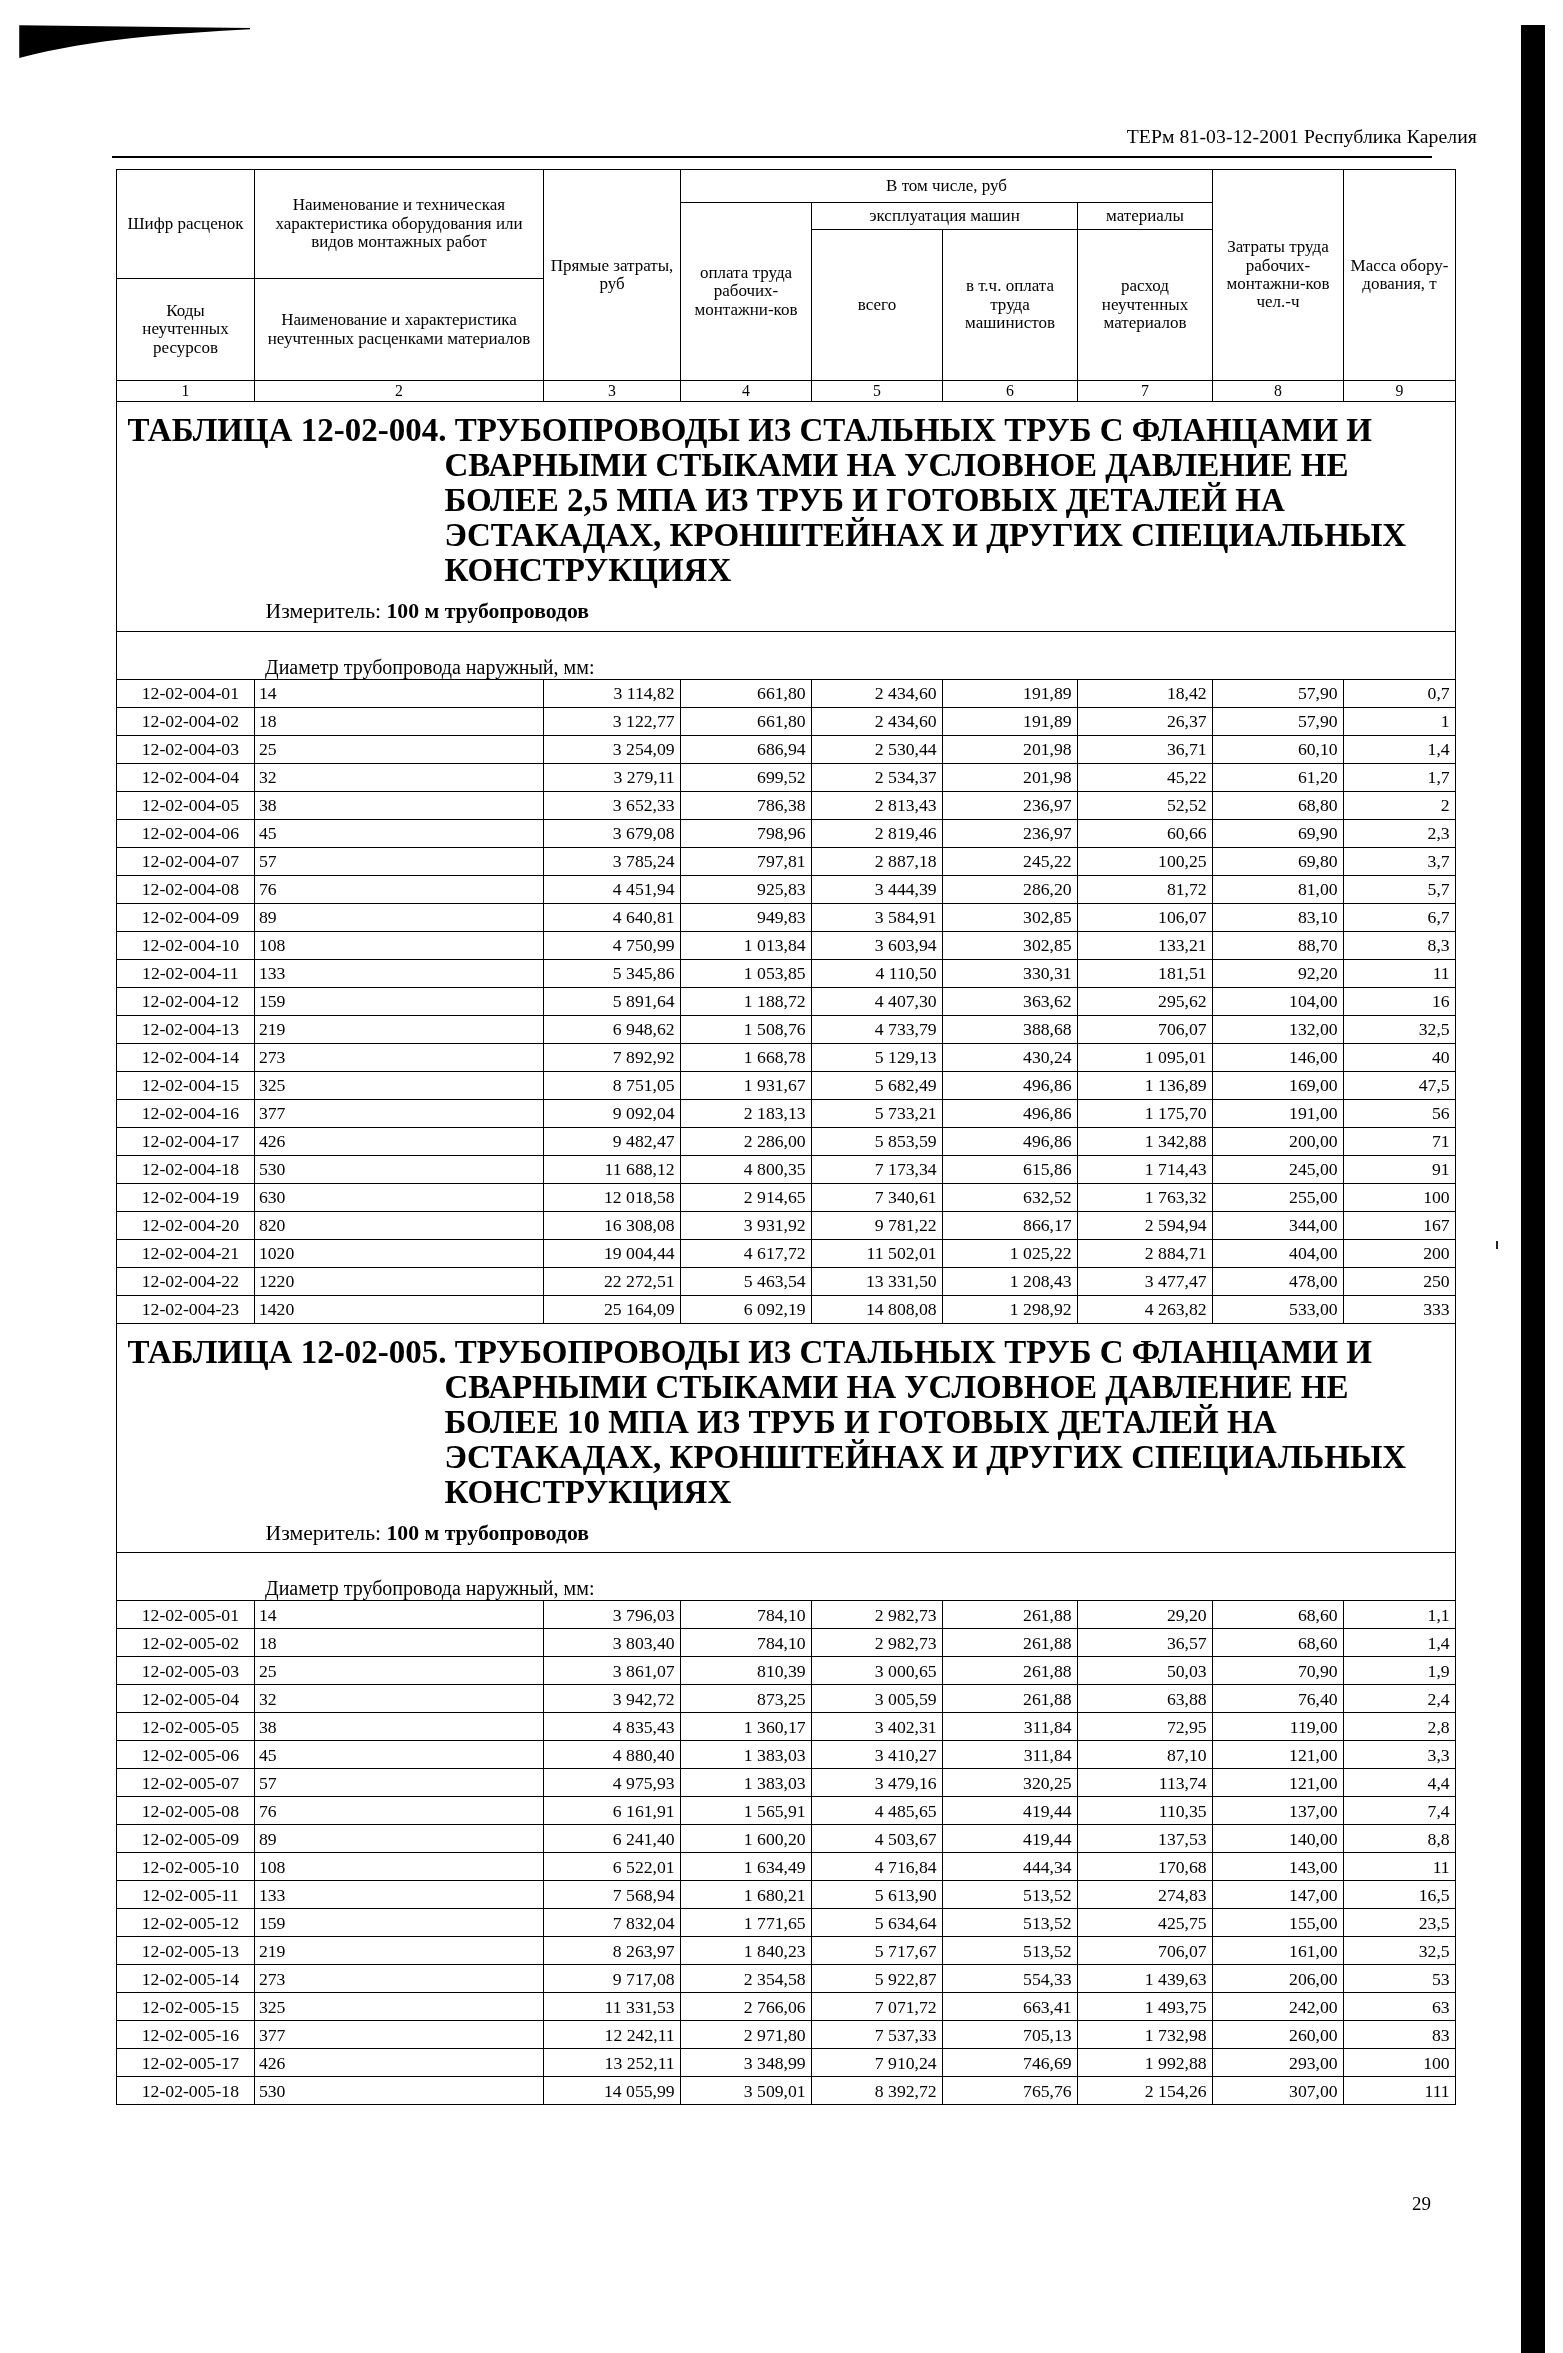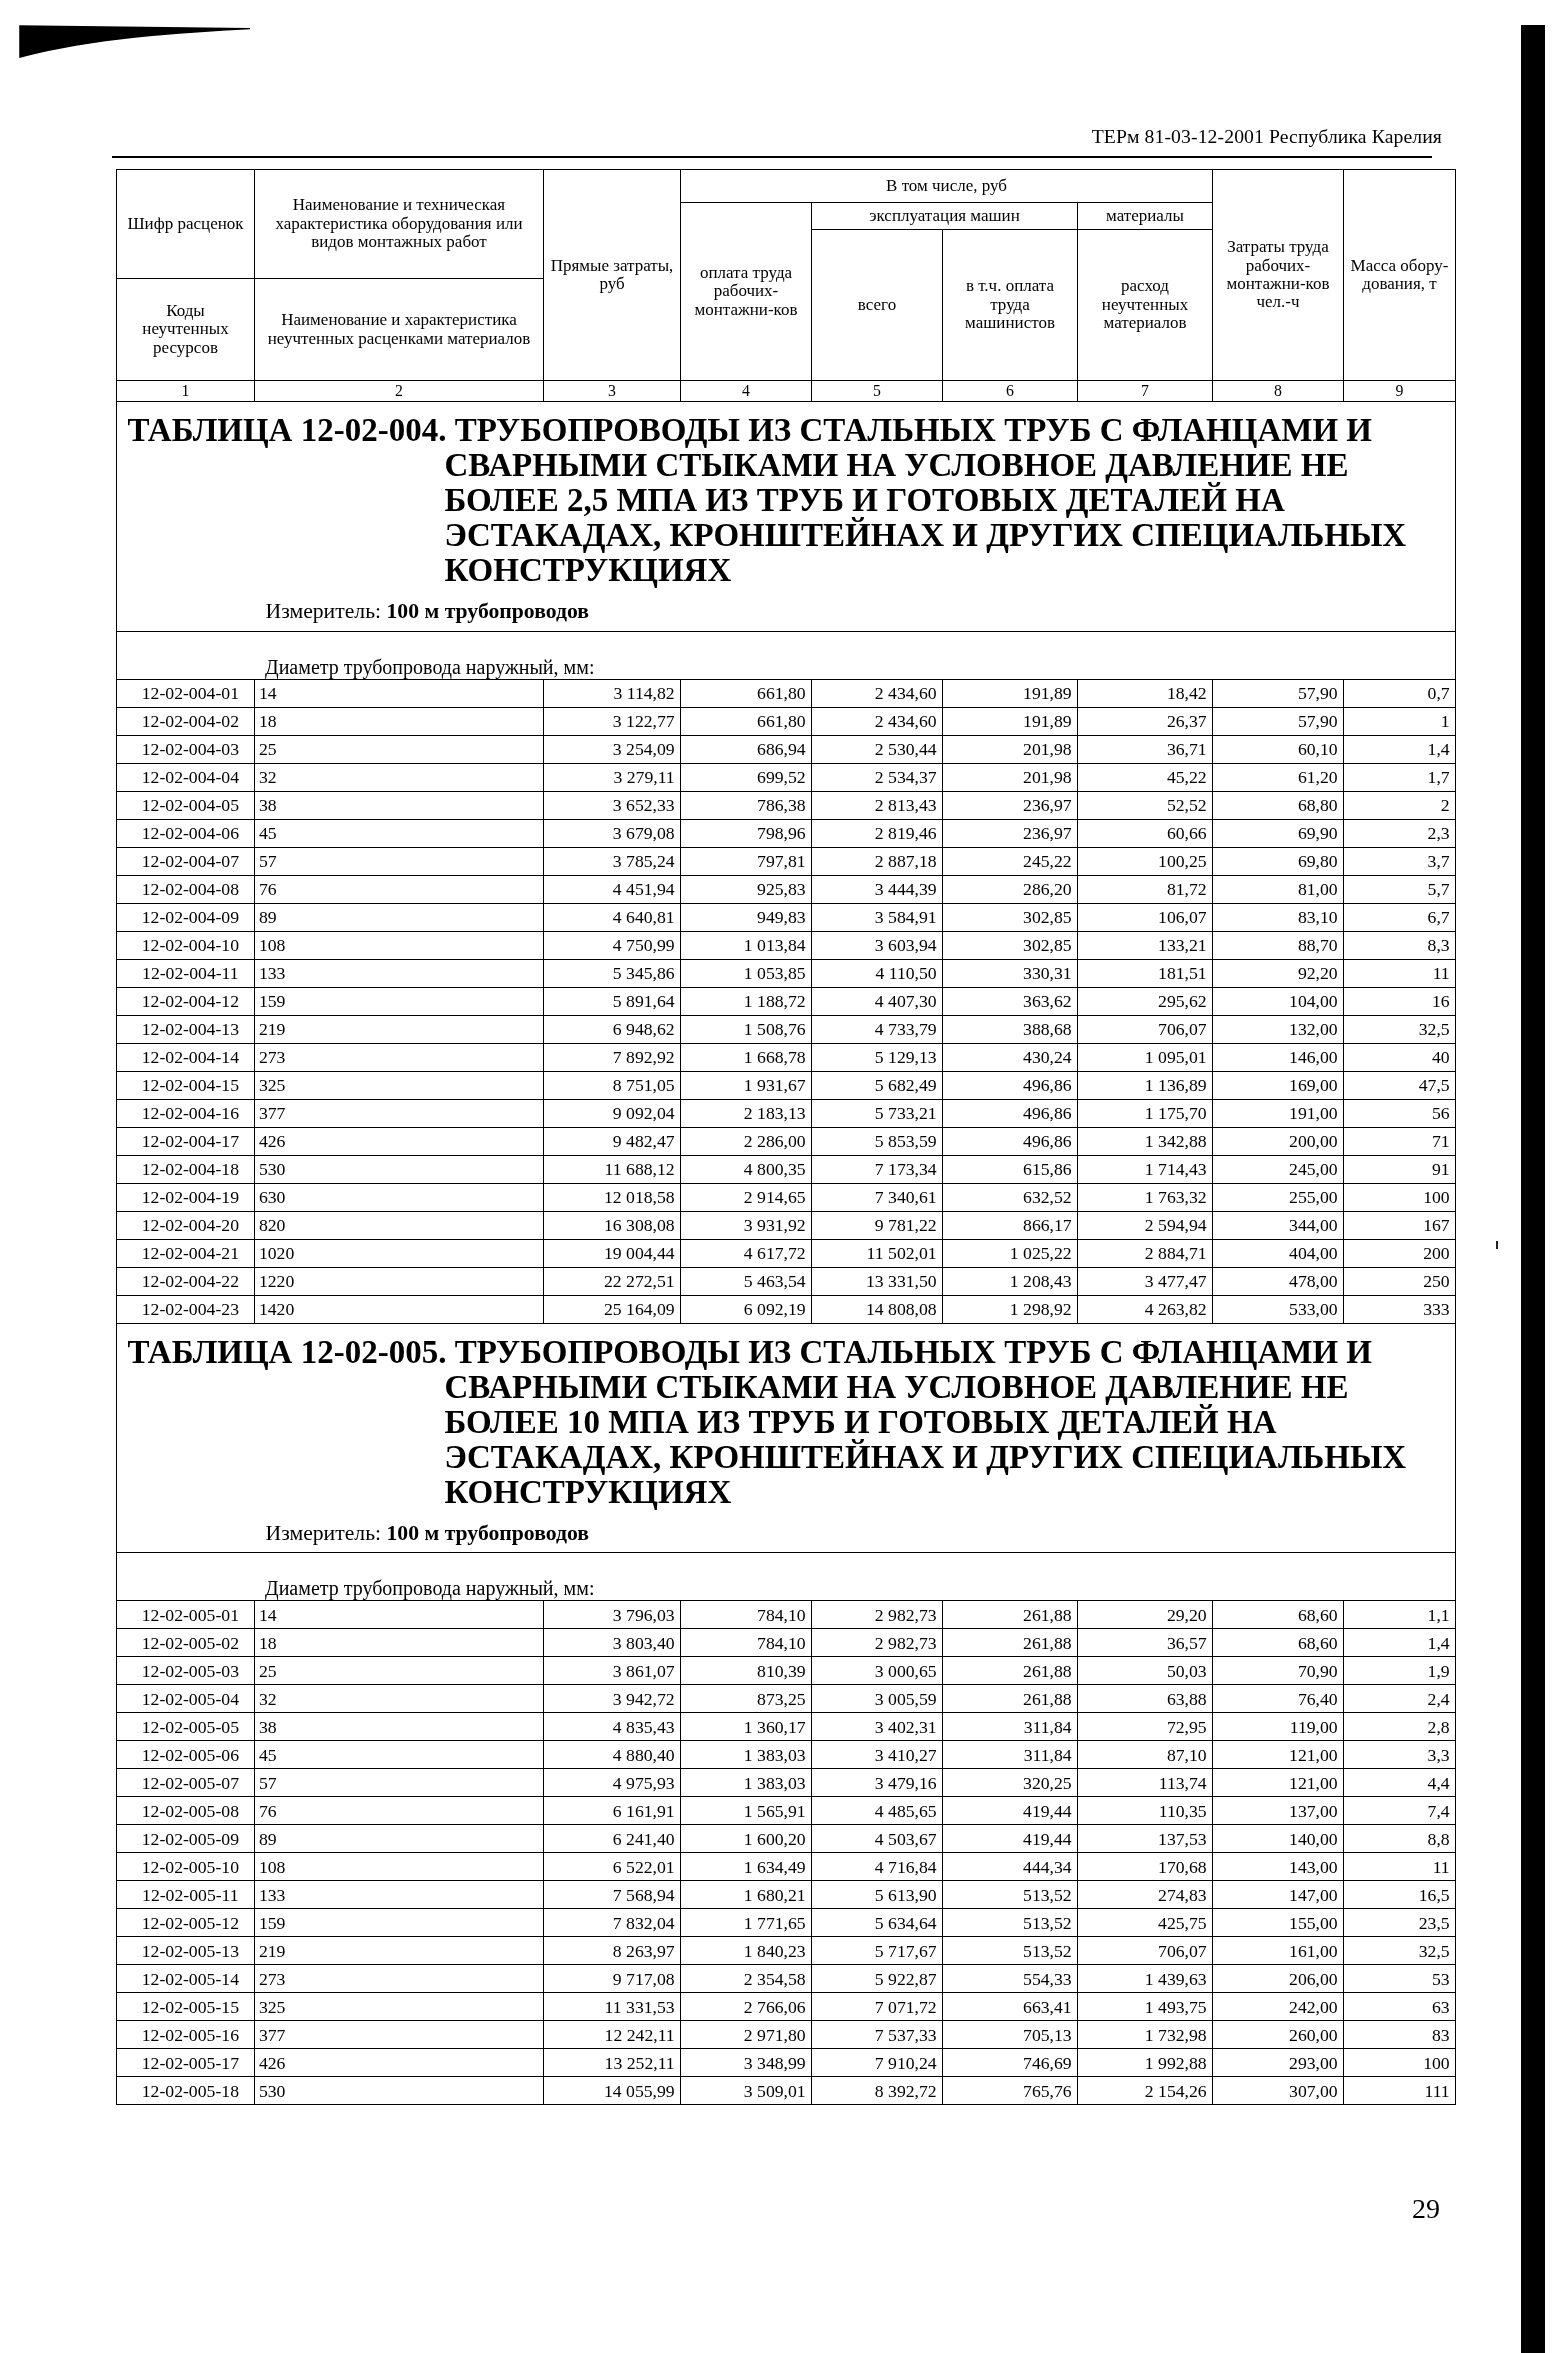--- a/index.html
+++ b/index.html
@@ -1,40 +1,40 @@
 <!DOCTYPE html>
 <html style="font-size:10.5px"><head>
 <meta charset="utf-8">
 <style>
   html, body { margin: 0; padding: 0; background: #ffffff; }
   body { width: 1564px; height: 2354px; position: relative; overflow: hidden;
          font-family: "Liberation Serif", "DejaVu Serif", serif; color: #000; }
   .scan-wedge { position: absolute; left: 14.4px; top: 23.6px; width: 236px; height: 34px; }
   .scan-bar { position: absolute; left: 1521px; top: 25px; width: 23.6px; height: 2329px; background: #000; }
   .margin-speck { position: absolute; left: 1496px; top: 1241px; width: 2px; height: 7.9px; background: #222; }
-  .running-header { position: absolute; left: 930px; top: 125px; width: 512px; text-align: right;
+  .running-header { position: absolute; left: 965px; top: 125px; width: 512px; text-align: right;
                     font-size: 19.7px; letter-spacing: 0.1px; }
   .header-rule { position: absolute; left: 112px; top: 156px; width: 1320px; height: 2px; background: #000; }
   .sheet { position: absolute; left: 116px; top: 169px; width: 1338px; }
   table.grid { border-collapse: collapse; width: 100%; table-layout: fixed; }
   table.grid td, table.grid th { border: 1.3px solid #000; padding: 0 5.3px; font-weight: normal; }
   .hdr th { font-size: 17px; line-height: 18.4px; vertical-align: middle; }
   .colnum td { text-align: center; font-size: 15.8px; height: 19.7px; }
   .title-cell { padding: 11.8px 10.5px 6.6px 10.5px !important; }
   .tbl-title { font-family: "Liberation Serif", serif; font-weight: bold; font-size: 33px; line-height: 35px; }
   .tbl-title .lead { display: inline; }
   .tbl-title .cont { padding-left: 317px; display: block; }
   .measure { font-size: 21.7px; margin-top: 10.5px; padding-left: 138px; }
   .measure b { font-weight: bold; }
   .diam-cell { height: 47px; vertical-align: bottom; padding-left: 148px !important; font-size: 20px; font-weight: bold; }
   tr.drow td { height: 27px; font-size: 17.7px; line-height: 18.4px; white-space: nowrap; }
   tr.drow td.code { text-align: center; padding-left: 15px; }
   tr.drow td.name { text-align: left; padding-left: 3.9px; }
   tr.drow td.num { text-align: right; padding-right: 5.3px; }
-  .page-number { position: absolute; left: 1412px; top: 2193px; font-size: 28px; }
+  .page-number { position: absolute; left: 1412px; top: 2193px; font-size: 19px; }
 </style>
 </head>
 <body>
 
 <svg class="scan-wedge" viewBox="0 0 360 52" preserveAspectRatio="none">
   <path d="M8 2 L360 6 L360 8 C250 14 120 22 8 52 Z" fill="#000"></path>
 </svg>
 <div class="scan-bar"></div>
 <div class="margin-speck"></div>
 

